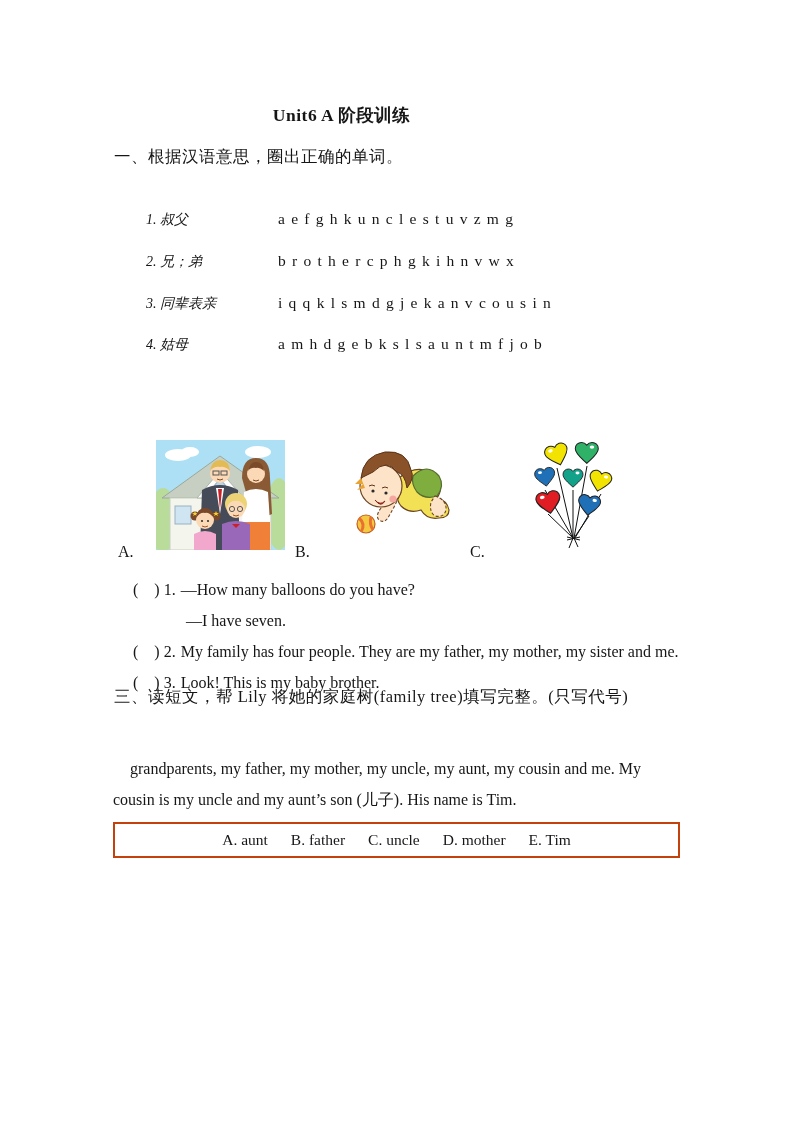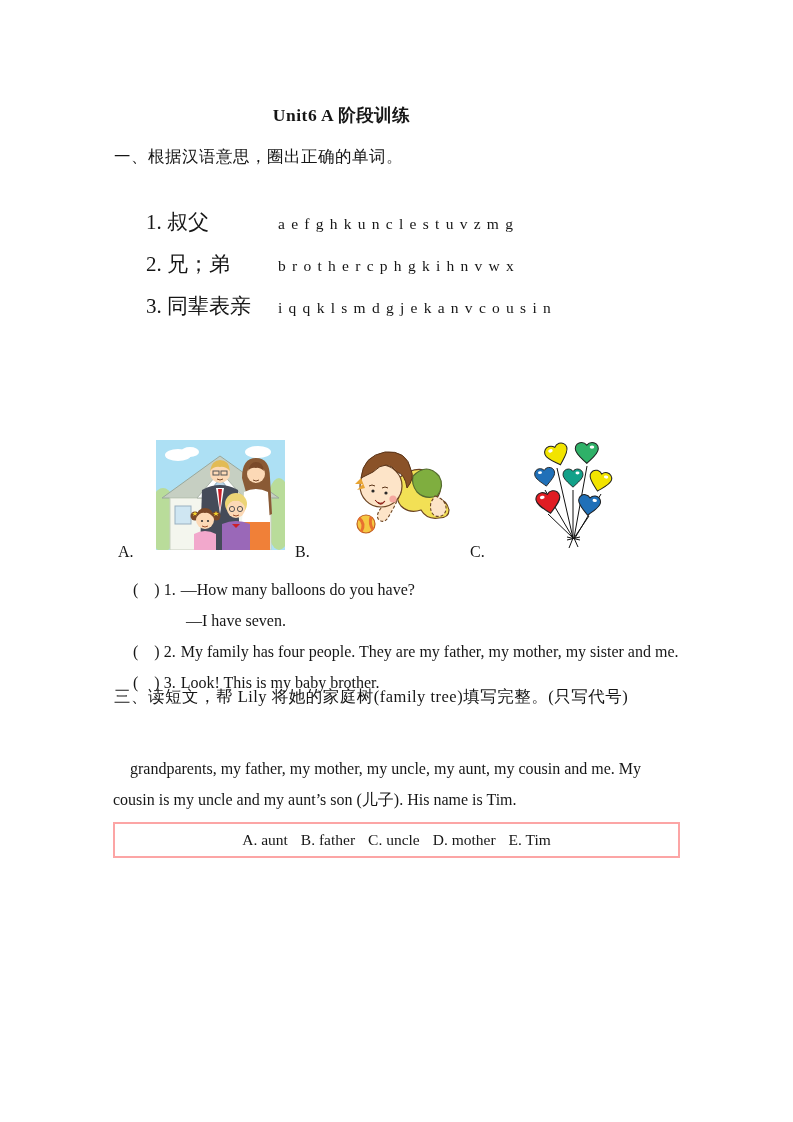--- a/index.html
+++ b/index.html
@@ -4,29 +4,29 @@
 <style>
   html,body{margin:0;padding:0;background:#ffffff;}
   .page{
     position:relative;width:793px;height:1122px;background:#ffffff;
     font-family:"Liberation Serif","DejaVu Serif",serif;color:#161616;
     overflow:hidden;
   }
   .abs{position:absolute;white-space:pre;line-height:1.15;}
   .title{left:0;top:105px;width:683px;text-align:center;font-weight:bold;font-size:17.5px;letter-spacing:.5px;}
   .sec{font-size:16.5px;letter-spacing:.5px;text-align:right;}
-  .item .cn{display:inline-block;width:132px;font-size:21px;}
+  .item .cn{display:inline-block;width:132px;font-size:14px;font-style:italic;}
   .item .letters{font-size:15.5px;letter-spacing:1.2px;margin-top:44px;}
   .q{font-size:16px;}
   .q .blank{margin-right:5px;}
   .para{font-size:16px;}
   .optbox{
     position:absolute;left:113px;top:822px;width:563px;height:32px;
-    border:2px solid #fca5a5;display:flex;align-items:center;justify-content:center;
-    gap:13px;font-size:15.5px;
+    border:2px solid #c2410c;display:flex;align-items:center;justify-content:center;
+    gap:23px;font-size:15.5px;
   }
   .piclabel{font-size:16px;}
   svg{display:block;}
 </style>
 </head>
 <body>
 
 <div class="page">
 
   <div class="abs title">Unit6 A 阶段训练</div>
@@ -34,20 +34,23 @@
   <div class="abs sec" style="left:114px;top:148px">一、根据汉语意思，圈出正确的单词。</div>
 
   <div class="abs item" style="left:130px;top:192px">
     <span class="cn">1. 叔父</span><span class="letters">a e f g h k u n c l e s t u v z m g</span>
   </div>
   <div class="abs item" style="left:130px;top:234px">
     <span class="cn">2. 兄；弟</span><span class="letters">b r o t h e r c p h g k i h n v w x</span>
   </div>
   <div class="abs item" style="left:130px;top:276px">
     <span class="cn">3. 同辈表亲</span><span class="letters">i q q k l s m d g j e k a n v c o u s i n</span>
+  </div>
+  <div class="abs item" style="left:130px;top:317px">
+    <span class="cn">4. 姑母</span><span class="letters">a m h d g e b k s l s a u n t m f j o b</span>
   </div>
 
 
   <div class="abs" style="left:0;top:432px;width:793px;height:126px">
 
     
     <svg style="position:absolute;left:156px;top:8px" width="129" height="110" viewBox="0 0 129 110">
       <rect x="0" y="0" width="129" height="110" fill="#ade0f4"></rect>
       <ellipse cx="22" cy="15" rx="13" ry="6" fill="#ffffff"></ellipse>
       <ellipse cx="34" cy="12" rx="9" ry="5" fill="#ffffff"></ellipse>

